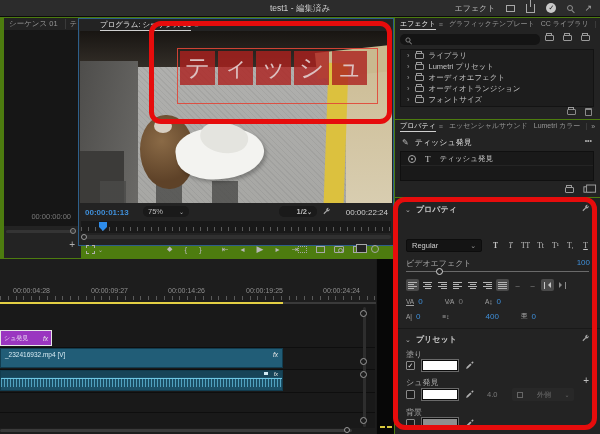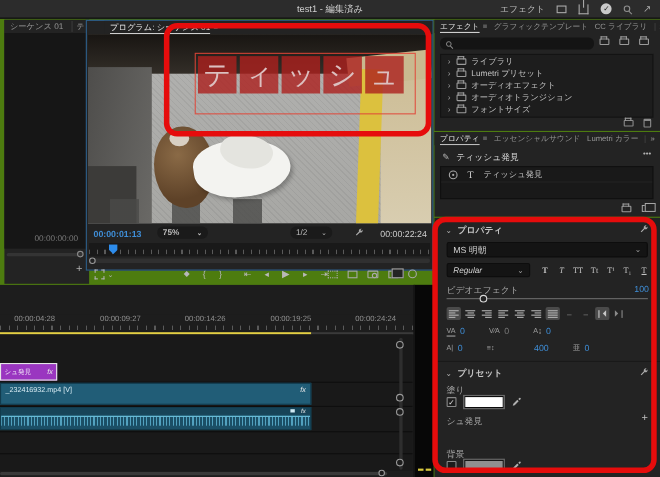--- a/index.html
+++ b/index.html
@@ -126,25 +126,25 @@
         <span style="width:35px;height:34px;background:rgba(172,32,30,0.8);color:#dcc0c0;font-size:25px;line-height:34px;text-align:center;">テ</span>
         <span style="width:35px;height:34px;background:rgba(172,32,30,0.8);color:#dcc0c0;font-size:25px;line-height:34px;text-align:center;">ィ</span>
         <span style="width:35px;height:34px;background:rgba(172,32,30,0.8);color:#dcc0c0;font-size:25px;line-height:34px;text-align:center;">ッ</span>
         <span style="width:35px;height:34px;background:rgba(172,32,30,0.8);color:#dcc0c0;font-size:25px;line-height:34px;text-align:center;">シ</span>
         <span style="width:35px;height:34px;background:rgba(172,32,30,0.8);color:#dcc0c0;font-size:25px;line-height:34px;text-align:center;">ュ</span>
       </div>
     </div>
 
     <div class="abs" style="left:0;top:186px;width:314px;height:14px;">
       <span class="abs bluetxt" style="left:6px;top:3px;font-size:8px;font-weight:bold;">00:00:01:13</span>
-      <span class="abs" style="left:64px;top:1px;width:46px;height:11px;background:#1a1a1a;border-radius:5px;display:flex;align-items:center;justify-content:space-between;padding:0 5px;font-size:7.5px;color:#bdbdbd;font-weight:bold;">
+      <span class="abs" style="left:64px;top:1px;width:46px;height:11px;background:#1a1a1a;border-radius:5px;display:flex;align-items:center;justify-content:space-between;padding:0 5px;font-size:7.5px;color:#bdbdbd;">
         <span>75%</span>
         <span style="font-size:6px;">⌄</span>
       </span>
-      <span class="abs" style="right:91px;top:1px;width:38px;height:11px;background:#1a1a1a;border-radius:5px;display:flex;align-items:center;justify-content:space-between;padding:0 5px;font-size:7.5px;color:#bdbdbd;">
+      <span class="abs" style="right:76px;top:1px;width:38px;height:11px;background:#1a1a1a;border-radius:5px;display:flex;align-items:center;justify-content:flex-end;padding:0 5px;font-size:7.5px;color:#bdbdbd;font-weight:bold;">
         <span>1/2</span>
         <span style="font-size:6px;">⌄</span>
       </span>
       <span class="abs" style="right:62px;top:2px;">
         <svg class="mini" width="9" height="9" viewBox="0 0 16 16">
             <path d="M13.5 3.2a3.4 3.4 0 0 1-4.4 4.4L4 12.7 2.6 11.3l5.1-5.1a3.4 3.4 0 0 1 4.4-4.4L10 3.9l1.5 1.5 2-2.2z" fill="#a8a8a8"></path>
           </svg>
       </span>
       <span class="abs" style="right:5px;top:3px;font-size:8px;color:#cfcfcf;">00:00:22:24</span>
     </div>
@@ -279,27 +279,23 @@
     <div class="abs" style="left:10px;top:6px;display:flex;align-items:center;gap:5px;">
       <span style="font-size:7px;color:#b0b0b0;">⌄</span>
       <span class="seclabel">プロパティ</span>
     </div>
     <span class="abs" style="right:10px;top:6px;">
       <svg class="mini" width="9" height="9" viewBox="0 0 16 16">
           <path d="M13.5 3.2a3.4 3.4 0 0 1-4.4 4.4L4 12.7 2.6 11.3l5.1-5.1a3.4 3.4 0 0 1 4.4-4.4L10 3.9l1.5 1.5 2-2.2z" fill="#a8a8a8"></path>
         </svg>
     </span>
 
-    <div class="abs" style="left:11px;top:22px;width:183px;height:14px;background:#141414;border:1px solid #0d0d0d;border-radius:2px;display:flex;align-items:center;justify-content:space-between;padding:0 5px;">
-      <span style="font-size:8px;color:#d0d0d0;">MS 明朝</span>
-      <span style="font-size:7px;color:#9a9a9a;">⌄</span>
-    </div>
 
     <div class="abs" style="left:11px;top:41px;width:76px;height:13px;background:#141414;border:1px solid #0d0d0d;border-radius:2px;display:flex;align-items:center;justify-content:space-between;padding:0 5px;">
-      <span style="font-size:7.5px;color:#cfcfcf;font-style:italic;">Regular</span>
+      <span style="font-size:7.5px;color:#cfcfcf;">Regular</span>
       <span style="font-size:7px;color:#9a9a9a;">⌄</span>
     </div>
     <div class="abs" style="left:94px;top:41px;display:flex;gap:2px;">
       <span class="tpbtn" style="font-weight:bold;font-family:'Liberation Serif',serif;">T</span>
       <span class="tpbtn" style="font-style:italic;font-family:'Liberation Serif',serif;">T</span>
       <span class="tpbtn" style="font-family:'Liberation Serif',serif;">TT</span>
       <span class="tpbtn" style="font-family:'Liberation Serif',serif;">Tt</span>
       <span class="tpbtn" style="font-family:'Liberation Serif',serif;">T¹</span>
       <span class="tpbtn" style="font-family:'Liberation Serif',serif;">T₁</span>
       <span class="tpbtn" style="text-decoration:underline;font-family:'Liberation Serif',serif;">T</span>
@@ -433,20 +429,35 @@
       <span class="swatch" style="background:#ffffff;"></span>
       <span>
         <svg class="mini" width="9" height="9" viewBox="0 0 16 16">
             <path d="M2 14l1-3.2 6.4-6.4 2.2 2.2-6.4 6.4L2 14zm9-11l1.6-1.6a1.4 1.4 0 0 1 2 2L13 5l-2-2z" fill="#b0b0b0"></path>
           </svg>
       </span>
     </div>
 
     <span class="abs fieldlabel" style="left:11px;top:179px;">シュ発見</span>
     <span class="abs" style="right:11px;top:177px;font-size:10px;color:#c0c0c0;">+</span>
+    <div class="abs" style="left:11px;top:190px;display:flex;gap:7px;align-items:center;">
+      <span class="chk"></span>
+      <span class="swatch" style="background:#ffffff;"></span>
+      <span>
+        <svg class="mini" width="9" height="9" viewBox="0 0 16 16">
+            <path d="M2 14l1-3.2 6.4-6.4 2.2 2.2-6.4 6.4L2 14zm9-11l1.6-1.6a1.4 1.4 0 0 1 2 2L13 5l-2-2z" fill="#b0b0b0"></path>
+          </svg>
+      </span>
+      <span class="greytxt" style="font-size:7.5px;margin-left:6px;">4.0</span>
+      <span style="margin-left:8px;width:62px;height:13px;background:#2c2c2c;border-radius:2px;display:flex;align-items:center;justify-content:space-between;padding:0 5px;opacity:.65;">
+        <span class="ico-sq" style="width:6px;height:6px;border-color:#8a8a8a;"></span>
+        <span style="font-size:7px;color:#9a9a9a;">外側</span>
+        <span style="font-size:6px;color:#8a8a8a;">⌄</span>
+      </span>
+    </div>
 
     <span class="abs fieldlabel" style="left:11px;top:209px;">背景</span>
     <div class="abs" style="left:11px;top:220px;display:flex;gap:7px;align-items:center;">
       <span class="chk"></span>
       <span class="swatch" style="background:#8f8f8f;"></span>
       <span>
         <svg class="mini" width="9" height="9" viewBox="0 0 16 16">
             <path d="M2 14l1-3.2 6.4-6.4 2.2 2.2-6.4 6.4L2 14zm9-11l1.6-1.6a1.4 1.4 0 0 1 2 2L13 5l-2-2z" fill="#b0b0b0"></path>
           </svg>
       </span>

